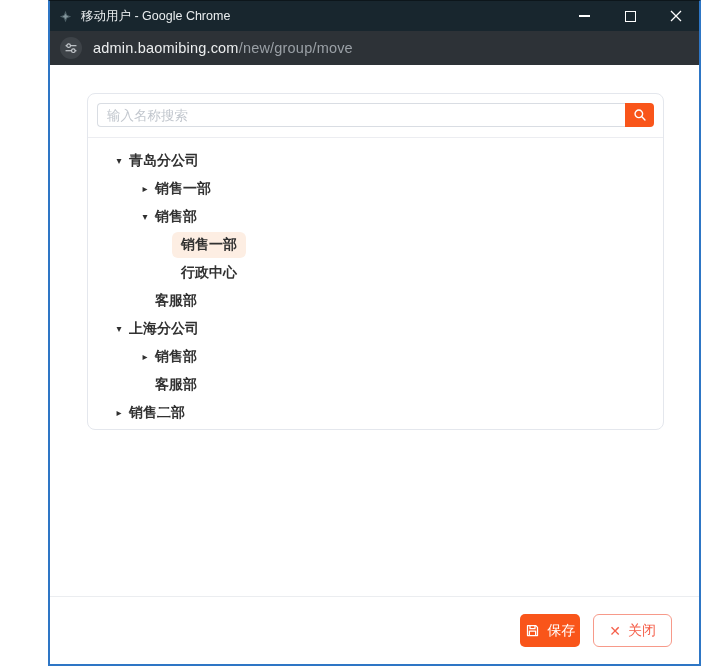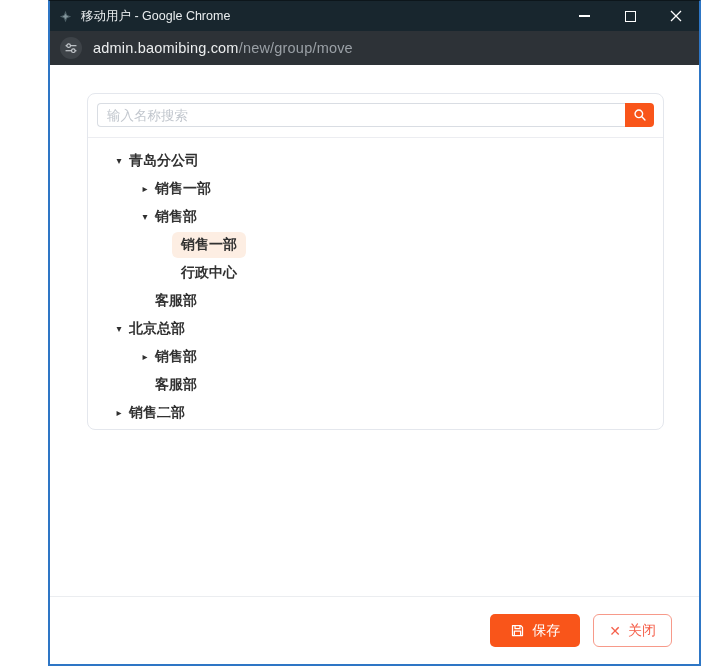--- a/index.html
+++ b/index.html
@@ -112,21 +112,21 @@
     display:flex;align-items:center;justify-content:flex-end;
     gap:13px;padding-right:27px;background:#fff;
   }
   .btn{
     height:33px;display:flex;align-items:center;gap:7px;
     font-size:14px;cursor:pointer;box-sizing:border-box;
     font-family:"Liberation Sans","DejaVu Sans",sans-serif;
   }
   .btn-save{
     background:#f9551a;color:#fff;border:none;
-    border-radius:5px;padding:0 20px;
+    border-radius:5px;padding:0 5px;
   }
   .btn-close{
     background:#fff;color:#f5604b;
     border:1px solid #f79a8a;
     border-radius:6px;padding:0 15px;
   }
   .btn-close .x-glyph{font-size:14px;line-height:1;}
 </style>
 </head>
 <body>
@@ -199,21 +199,21 @@
           <div class="tree-row lv3">
     <span class="arrow"></span>
     <span class="label">行政中心</span>
   </div>
           <div class="tree-row lv2">
     <span class="arrow"></span>
     <span class="label">客服部</span>
   </div>
           <div class="tree-row lv1">
     <span class="arrow">▾</span>
-    <span class="label">北京总部</span>
+    <span class="label">上海分公司</span>
   </div>
           <div class="tree-row lv2">
     <span class="arrow">▸</span>
     <span class="label">销售部</span>
   </div>
           <div class="tree-row lv2">
     <span class="arrow"></span>
     <span class="label">客服部</span>
   </div>
           <div class="tree-row lv1">

